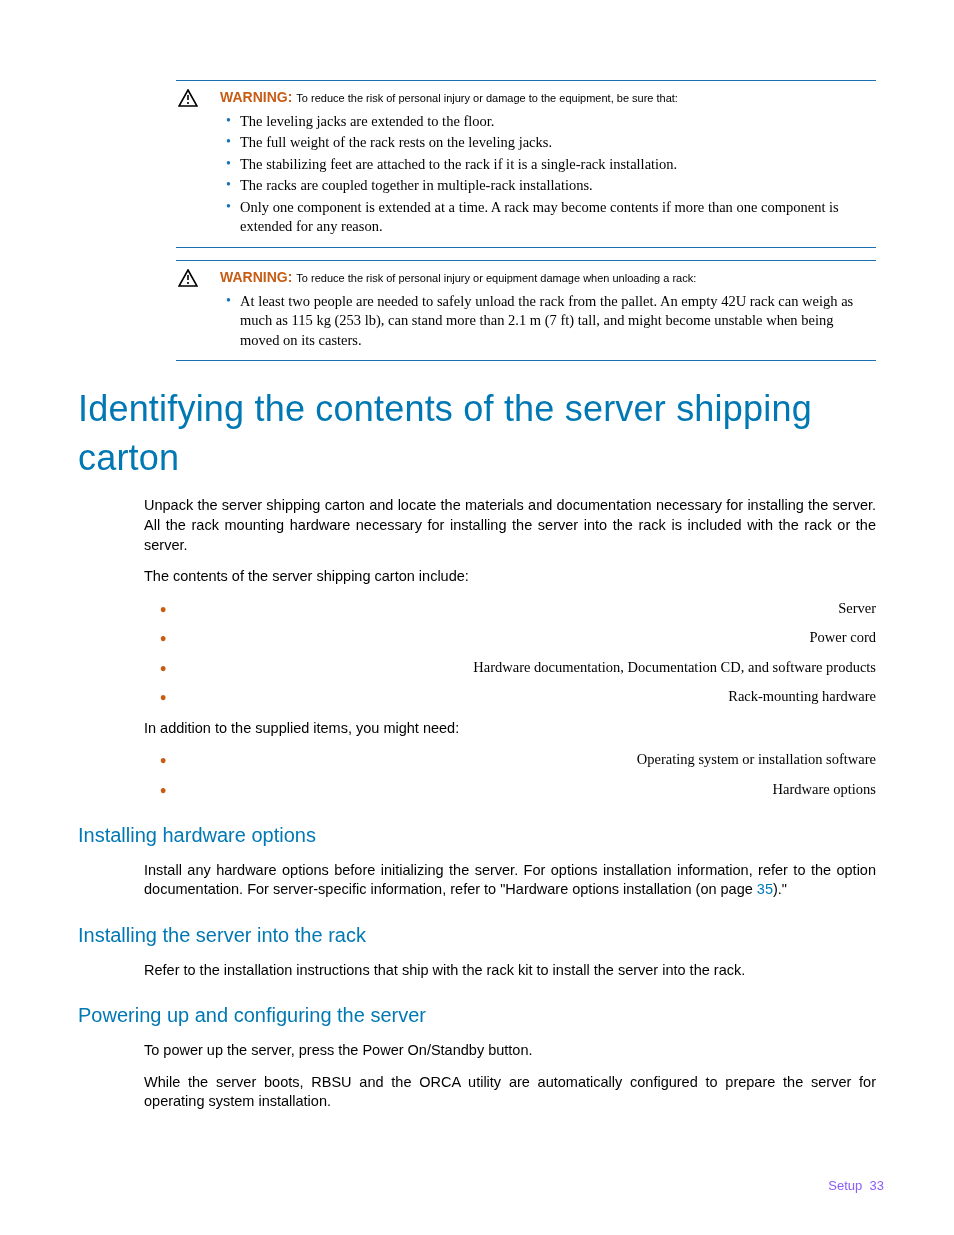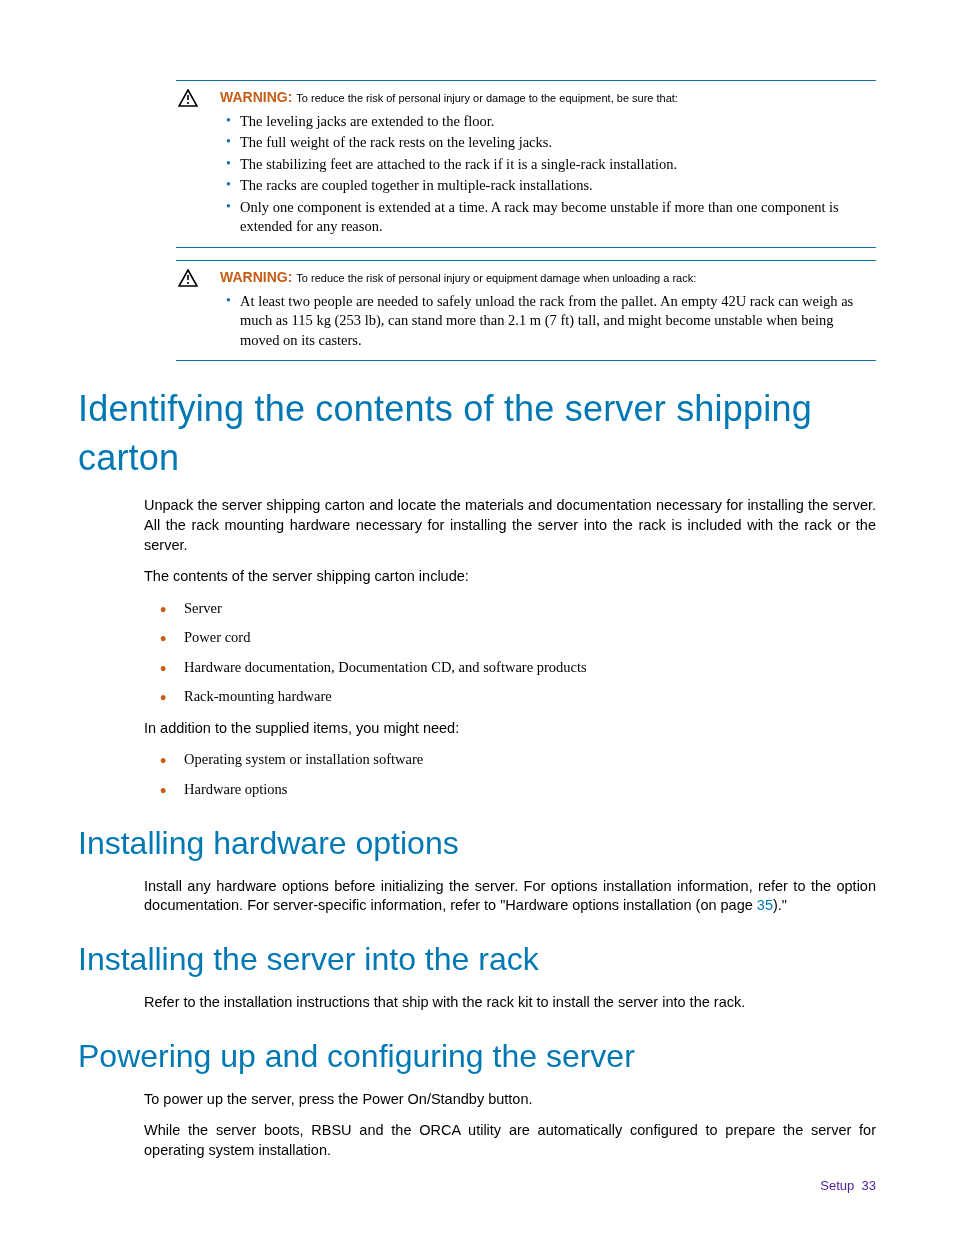--- a/index.html
+++ b/index.html
@@ -61,54 +61,55 @@
     font-weight: 300;
     font-size: 36px;
     margin-top: 24px;
     margin-bottom: 14px;
     font-family: Arial, Helvetica, sans-serif;
     letter-spacing: 0.2px;
   }
   h1.sub {
     color: #0078b4;
     font-weight: 300;
-    font-size: 32px;
+    font-size: 20px;
     margin-top: 22px;
     margin-bottom: 12px;
   }
   .body-para {
     margin-left: 66px;
     margin-bottom: 12px;
     text-align: justify;
   }
   ul.body-list {
     margin-left: 66px;
     margin-bottom: 12px;
   }
   ul.body-list li {
     position: relative;
     padding-left: 40px;
     margin-bottom: 10px;
+    text-align: right;
   }
   ul.body-list li::before {
     content: "•";
     position: absolute;
     left: 16px;
     top: -1px;
     color: #c75c15;
     font-size: 18px;
     font-weight: bold;
   }
   .link { color: #0078b4; }
   .footer {
     position: absolute;
     bottom: 40px;
-    right: 78px;
+    right: 70px;
     font-size: 13px;
-    color: #4c1d95;
+    color: #8b5cf6;
   }
   svg.tri { display: block; }
 </style>
 </head>
 <body>
 
 <div class="warning-block">
   <div class="warning-icon">
     <svg class="tri" width="20" height="18" viewBox="0 0 20 18">
       <polygon points="10,1 19,17 1,17" fill="none" stroke="#000" stroke-width="1.6"></polygon>
@@ -117,21 +118,21 @@
     </svg>
   </div>
   <div class="warning-content">
     <span class="warn-label">WARNING:</span>
     <span class="warn-intro">To reduce the risk of personal injury or damage to the equipment, be sure that:</span>
     <ul class="warn-list">
       <li>The leveling jacks are extended to the floor.</li>
       <li>The full weight of the rack rests on the leveling jacks.</li>
       <li>The stabilizing feet are attached to the rack if it is a single-rack installation.</li>
       <li>The racks are coupled together in multiple-rack installations.</li>
-      <li>Only one component is extended at a time. A rack may become unstable if more than one component is extended for any reason.</li>
+      <li>Only one component is extended at a time. A rack may become contents if more than one component is extended for any reason.</li>
     </ul>
   </div>
 </div>
 
 <div class="warning-block">
   <div class="warning-icon">
     <svg class="tri" width="20" height="18" viewBox="0 0 20 18">
       <polygon points="10,1 19,17 1,17" fill="none" stroke="#000" stroke-width="1.6"></polygon>
       <line x1="10" y1="6" x2="10" y2="11" stroke="#000" stroke-width="1.6"></line>
       <circle cx="10" cy="14" r="1.1" fill="#000"></circle>

